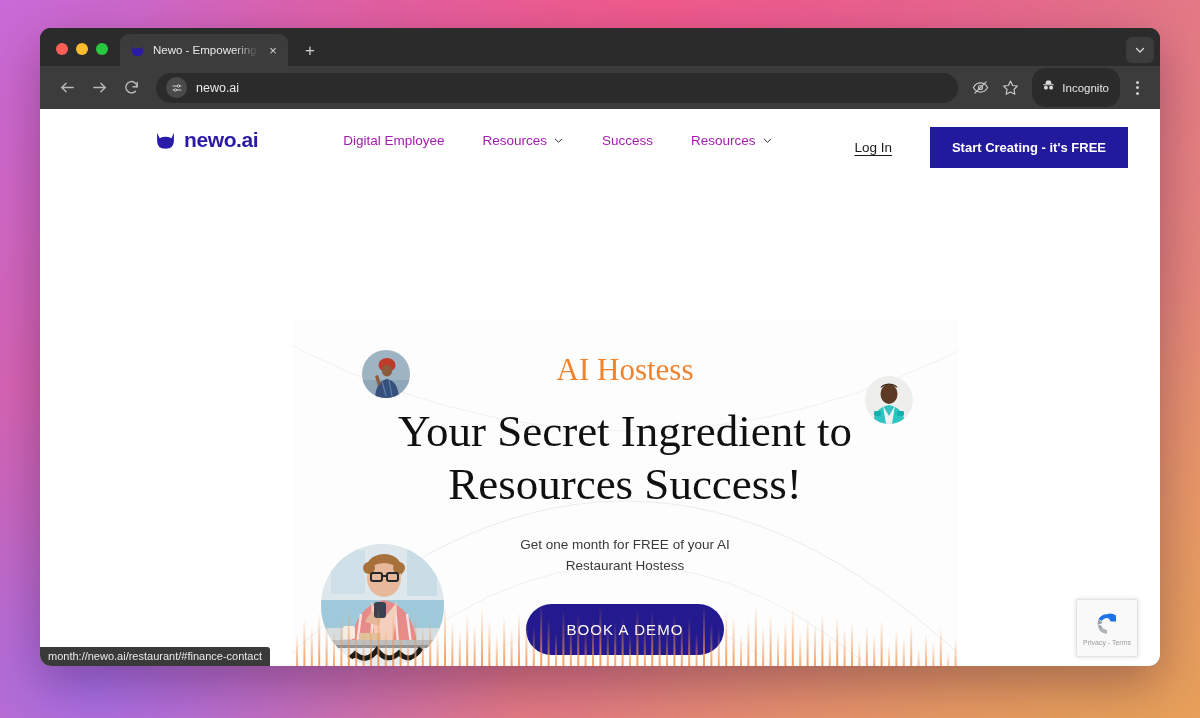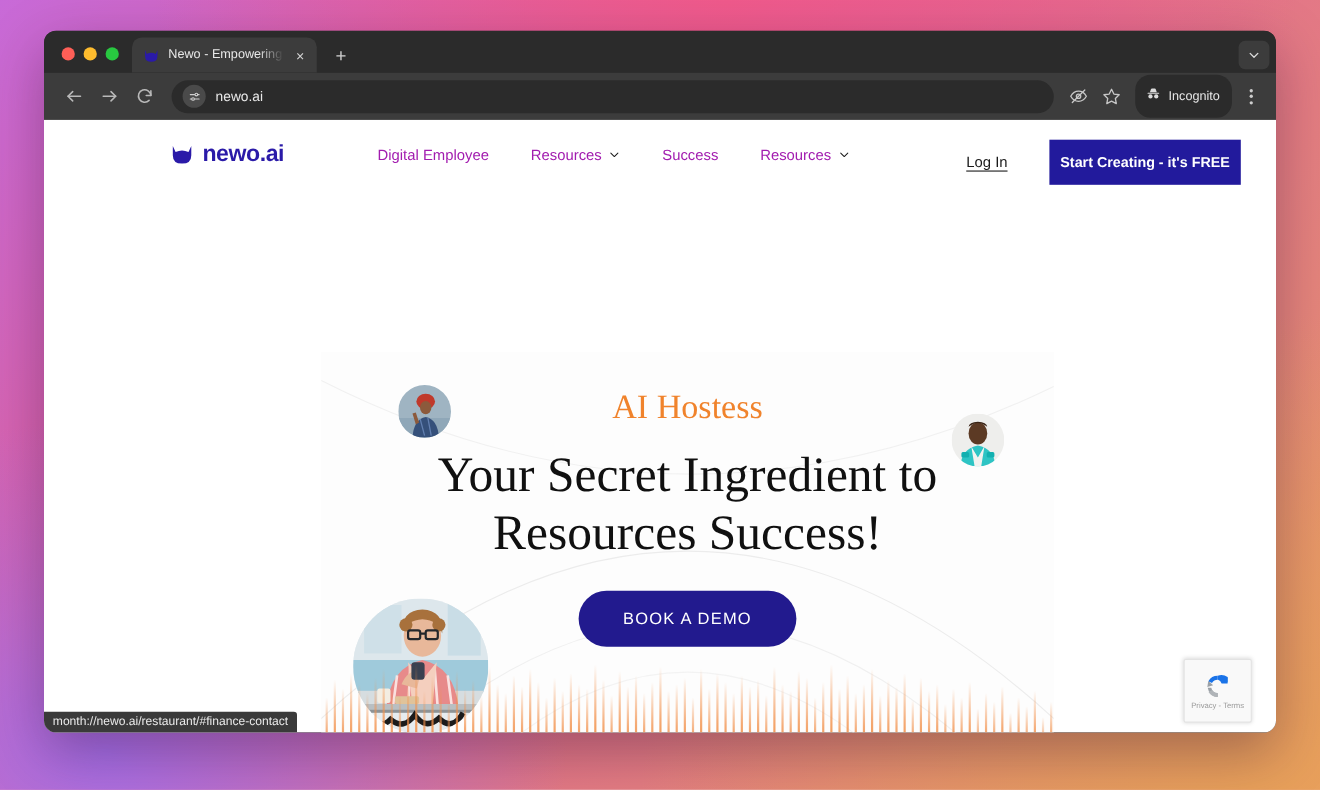--- a/index.html
+++ b/index.html
@@ -211,21 +211,21 @@
     font-size: 13.5px;
     color: #1a1a1a;
     text-decoration: underline;
     text-underline-offset: 3px;
   }
   .cta-button {
     background: #221a9c;
     color: #ffffff;
     font-size: 13px;
     font-weight: bold;
-    padding: 13px 10px;
+    padding: 13px 22px;
     border: none;
     white-space: nowrap;
     font-family: inherit;
   }
 
   
   .hero-card {
     position: absolute;
     left: 252px; top: 211px;
     width: 666px; height: 372px;
@@ -512,20 +512,24 @@
           <path d="M14 104 Q22 122 34 110 Q46 120 56 106 Q66 120 78 109 Q90 121 100 104" fill="none" stroke="#1b1b1b" stroke-width="5"></path>
         </svg>
       </div>
 
       <div class="hero-content">
         <div class="eyebrow">AI Hostess</div>
         <h1 class="headline">
           <span>Your Secret Ingredient to</span><br>
           <span>Resources Success!</span>
         </h1>
+        <p class="subhead">
+          <span>Get one month for FREE of your AI</span><br>
+          <span>Restaurant Hostess</span>
+        </p>
         <button class="demo-button">BOOK A DEMO</button>
       </div>
 
       <svg class="waveform" viewBox="0 0 666 100" preserveAspectRatio="none">
         <defs>
           <linearGradient id="wfg" x1="0" y1="0" x2="0" y2="1">
             <stop offset="0%" stop-color="#f2904a" stop-opacity="0"></stop>
             <stop offset="55%" stop-color="#f2904a" stop-opacity="0.75"></stop>
             <stop offset="100%" stop-color="#ef8129" stop-opacity="1"></stop>
           </linearGradient>

